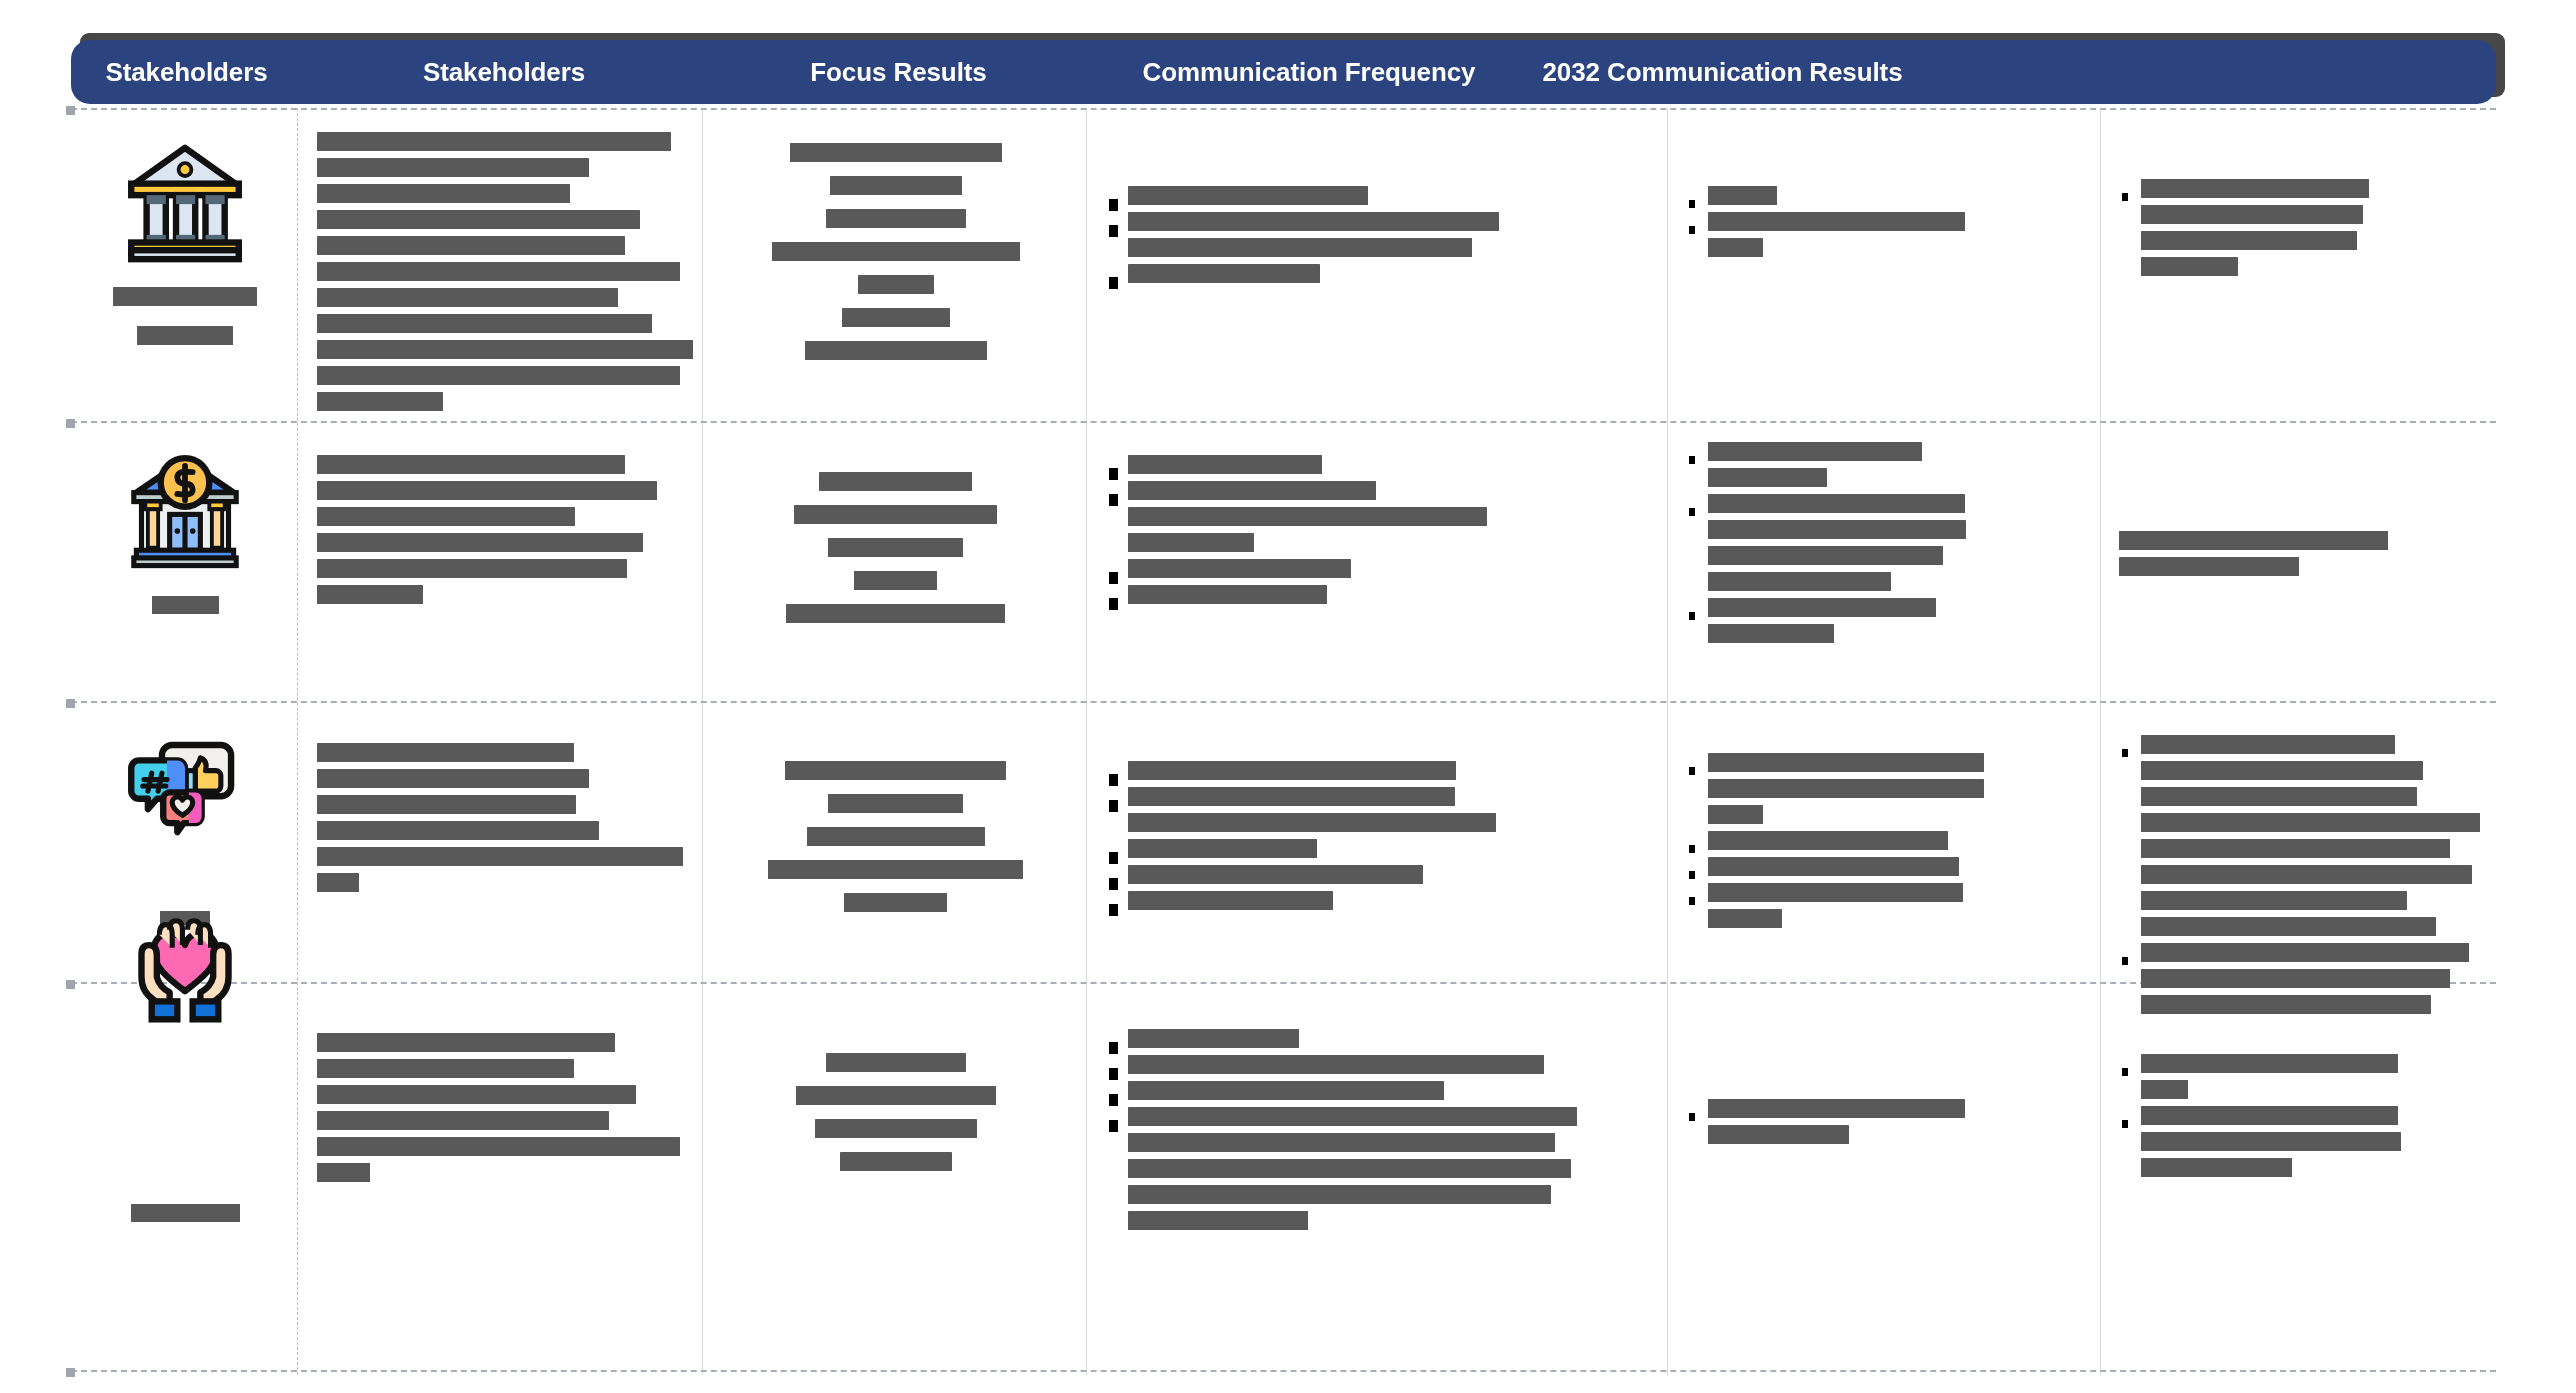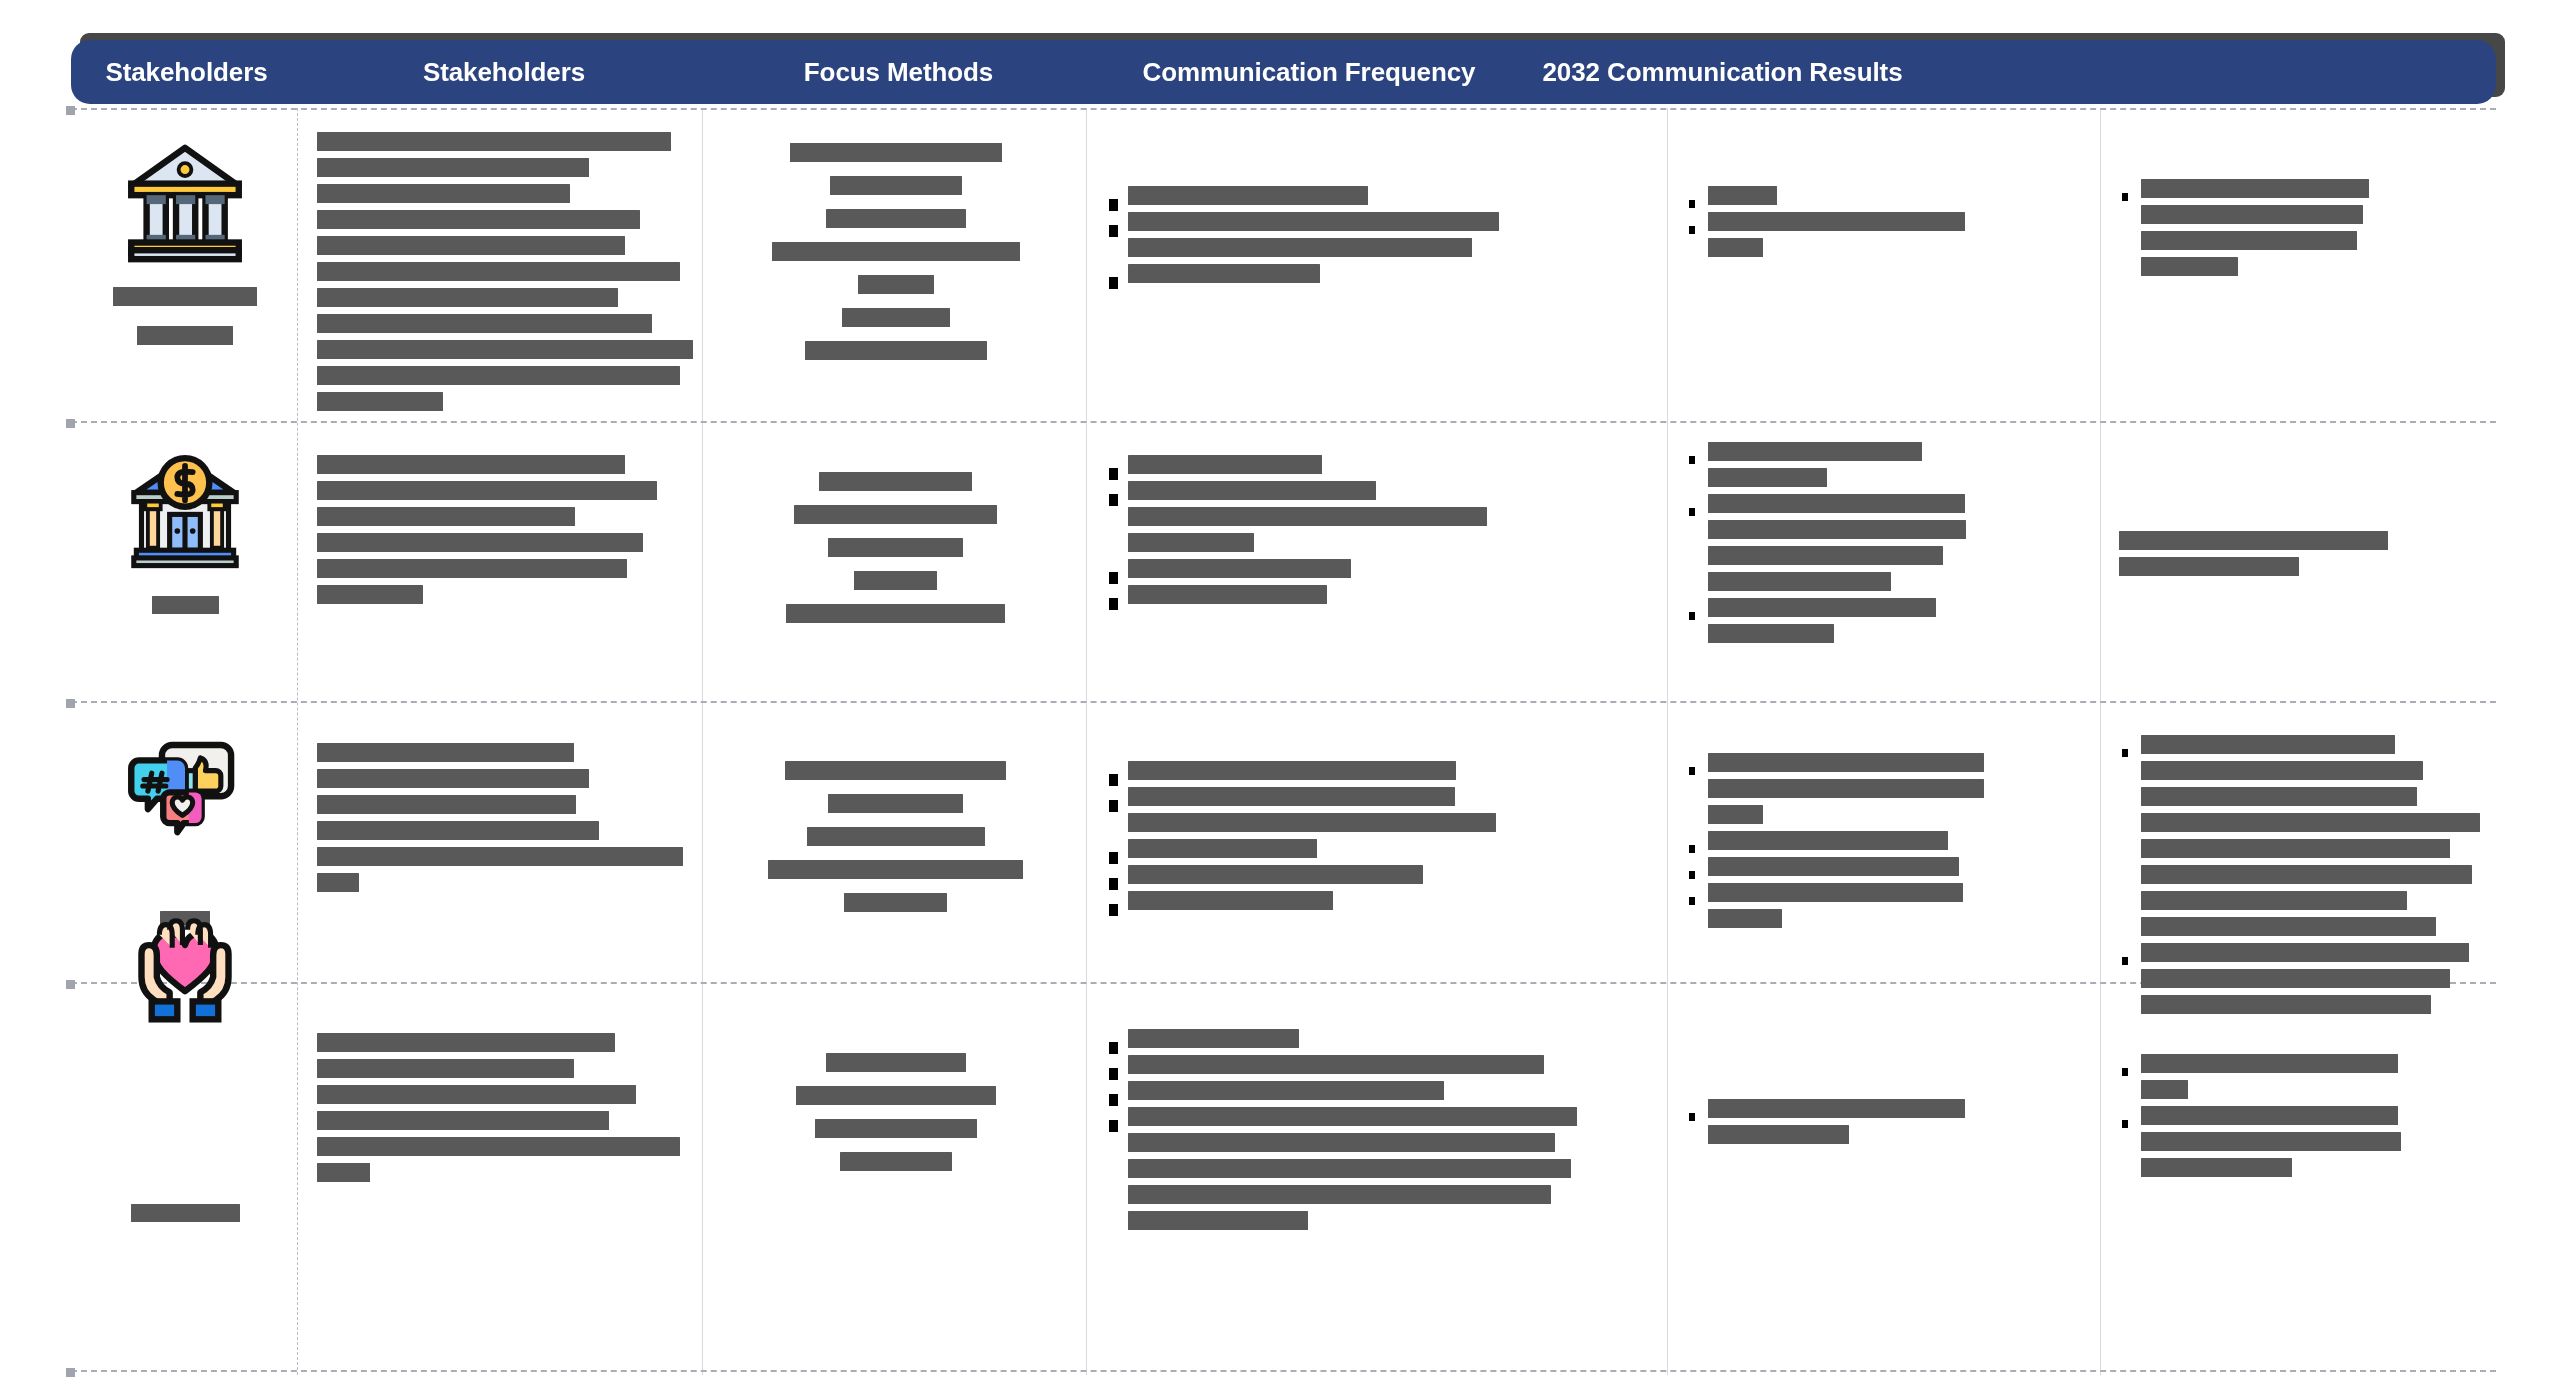--- a/index.html
+++ b/index.html
@@ -179,21 +179,21 @@
 </style>
 </head>
 <body>
 
 <div id="page">
 
   <div class="header-shadow"></div>
   <div class="header-bar">
     <div class="hcell hc0">Stakeholders</div>
     <div class="hcell hc1">Stakeholders</div>
-    <div class="hcell hc2">Focus Methods</div>
+    <div class="hcell hc2">Focus Results</div>
     <div class="hcell hc4">Communication Frequency</div>
     <div class="hcell hc5">2032 Communication Results</div>
   </div>
 
   <div class="grid">
 
     <div class="vline" style="left:226px;"></div>
     <div class="vline solid" style="left:631px;"></div>
     <div class="vline solid" style="left:1015px;"></div>
     <div class="vline solid" style="left:1596px;"></div>

